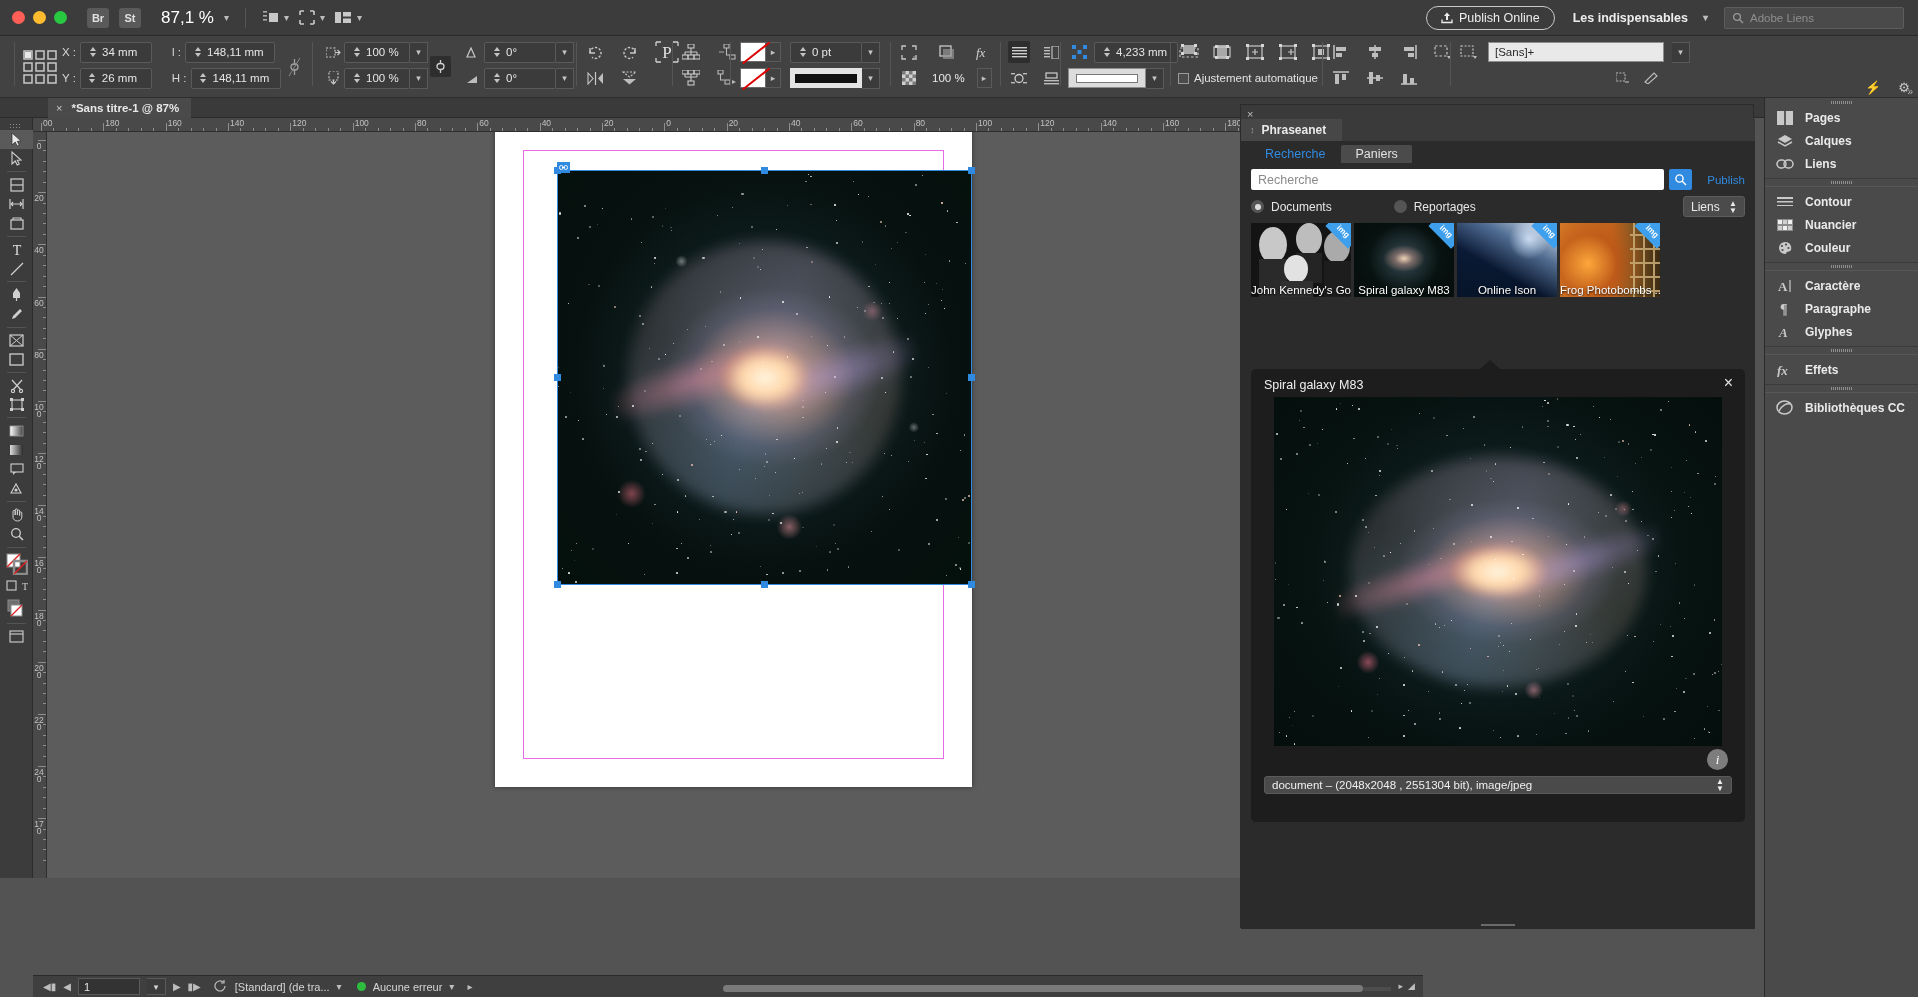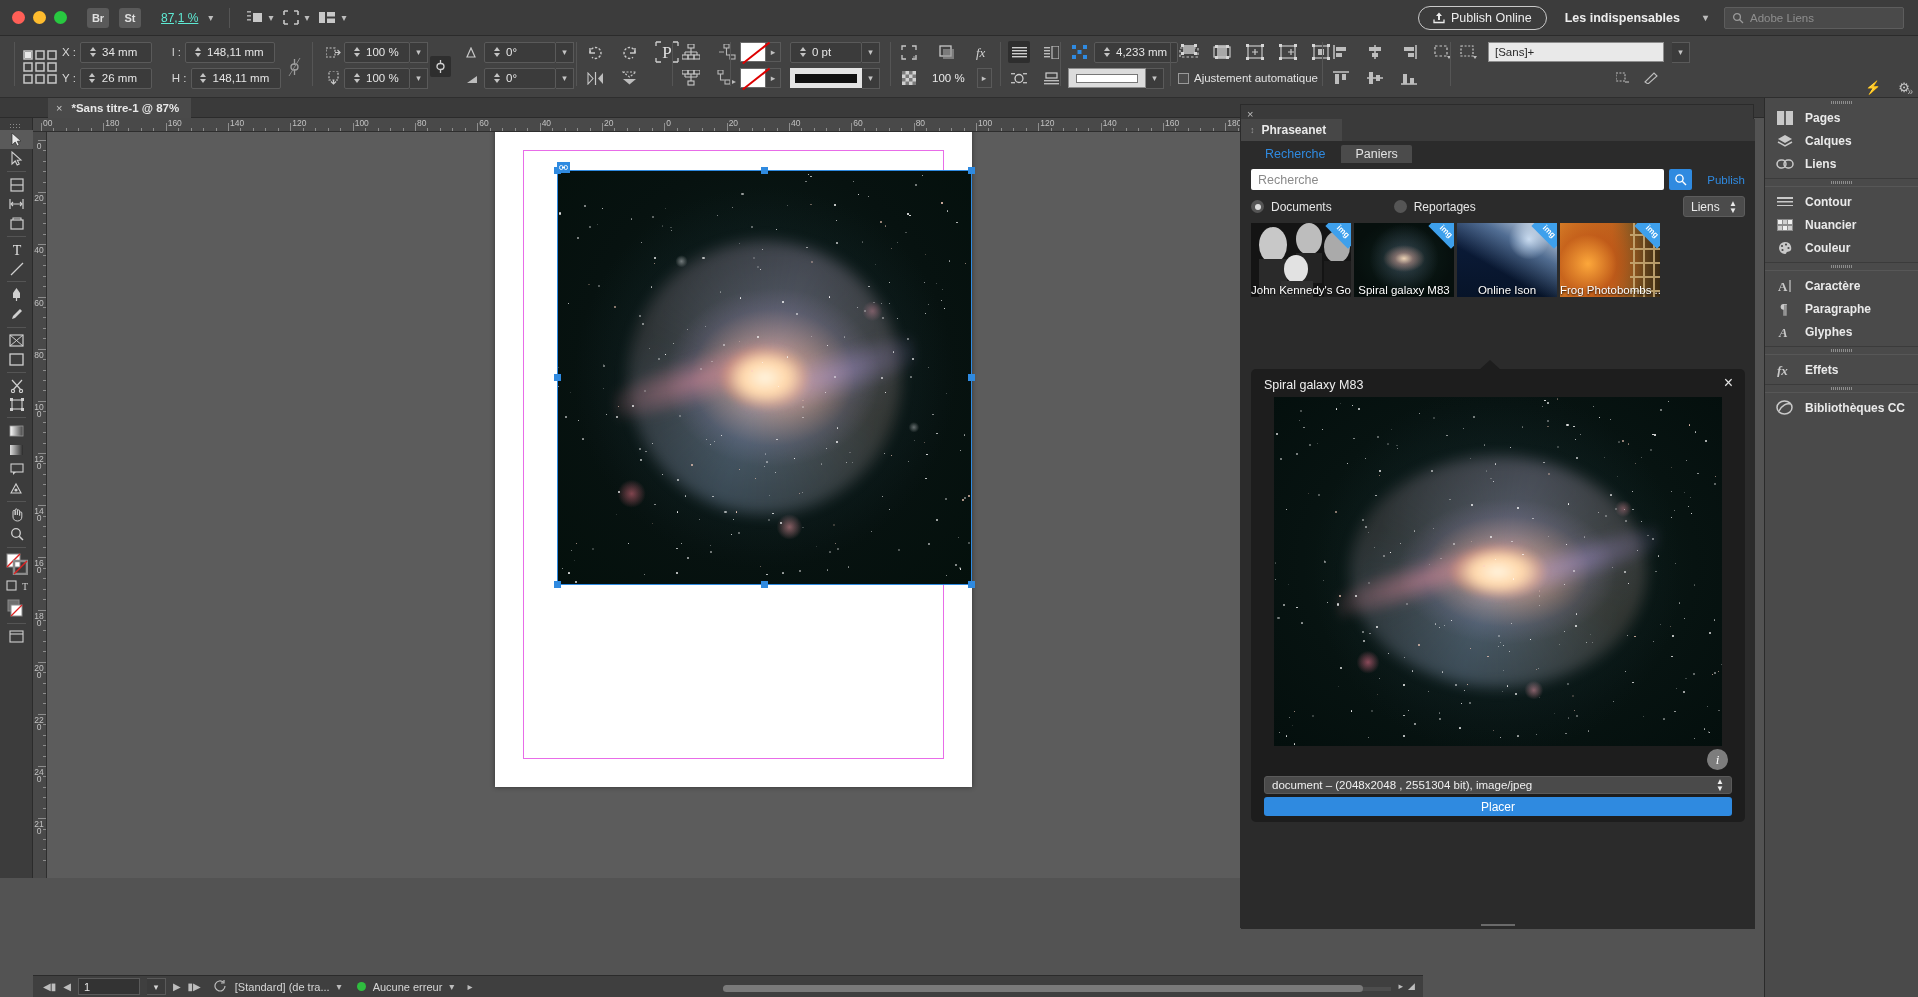--- a/index.html
+++ b/index.html
@@ -19,30 +19,30 @@
   }
   .traffic { display:flex; gap:8px; padding-left:12px; }
   .tl { width:13px; height:13px; border-radius:50%; }
   .tl.r{background:#ff5f57;} .tl.y{background:#febc2e;} .tl.g{background:#28c840;}
   .tb-btn {
     width:22px; height:20px; background:#5a5a5a; border-radius:3px;
     color:#e0e0e0; font-size:11px; display:flex; align-items:center;
     justify-content:center; font-weight:600;
   }
   .tb-group { display:flex; align-items:center; gap:10px; margin-left:20px; }
-  .zoomval { font-size:12px; color:#5eead4; margin-left:10px;text-decoration:underline; }
+  .zoomval { font-size:17px; color:#ffffff; margin-left:10px; }
   .chev { font-size:10px; color:#bdbdbd; }
   .tb-sep { width:1px; height:20px; background:#555; margin:0 6px; }
   .icon-box { display:flex; align-items:center; gap:5px; }
   .publish {
     margin-left:auto; display:flex; align-items:center; gap:6px;
     border:1px solid #c9c9c9; border-radius:13px; padding:4px 14px;
     color:#ededed; font-size:12.5px; white-space:nowrap;
   }
-  .workspace { display:flex; align-items:center; gap:23px; margin-left:18px;
+  .workspace { display:flex; align-items:center; gap:15px; margin-left:18px;
     font-size:12.5px; color:#ededed; font-weight:bold; white-space:nowrap;}
   .stock {
     margin-left:16px; margin-right:14px; width:180px; height:22px;
     background:#4a4a4a; border:1px solid #5d5d5d; border-radius:2px;
     display:flex; align-items:center; gap:6px; padding:0 7px;
     color:#8e8e8e; font-size:11.5px;
   }
 
   
   .ctrlbar {
@@ -1231,21 +1231,21 @@
       <div class="rvtick" style="top: 602.713px; width: 3px;"></div>
       <div class="rvtick" style="top: 613.147px; width: 3px;"></div>
       <div class="rvtick" style="top: 623.58px; width: 3px;"></div>
       <div class="rvtick maj" style="top: 634.014px;"></div>
       <div class="rvnum" style="top: 637.014px;">240</div>
       <div class="rvtick" style="top: 644.448px; width: 3px;"></div>
       <div class="rvtick" style="top: 654.881px; width: 3px;"></div>
       <div class="rvtick" style="top: 665.315px; width: 3px;"></div>
       <div class="rvtick" style="top: 675.748px; width: 3px;"></div>
       <div class="rvtick maj" style="top: 686.182px;"></div>
-      <div class="rvnum" style="top: 689.182px;">210</div>
+      <div class="rvnum" style="top: 689.182px;">170</div>
       <div class="rvtick" style="top: 696.615px; width: 3px;"></div>
       <div class="rvtick" style="top: 707.049px; width: 3px;"></div>
       <div class="rvtick" style="top: 717.483px; width: 3px;"></div>
       <div class="rvtick" style="top: 727.916px; width: 3px;"></div>
     </div>
 
   <div class="canvas">
     <div class="page">
       <div class="margin"></div>
 
@@ -1899,21 +1899,20 @@
               <span class="star" style="left: 89.671%; top: 83.4012%; width: 1.3px; height: 1.3px; opacity: 0.39;"></span>
             </div>
         </div>
 
         <div class="info-btn">i</div>
 
         <div class="pv-select">
           <span>document – (2048x2048 , 2551304 bit), image/jpeg</span>
           <span style="font-size:8px;line-height:7px;text-align:center;">▲<br>▼</span>
         </div>
-        <div class="pv-place">Placer</div>
       </div>
 
       <div class="phr-resize">
           <b></b>
         </div>
     </div>
   </div>
 
   <div class="dock">
     <span class="dock-collapse">»</span>

